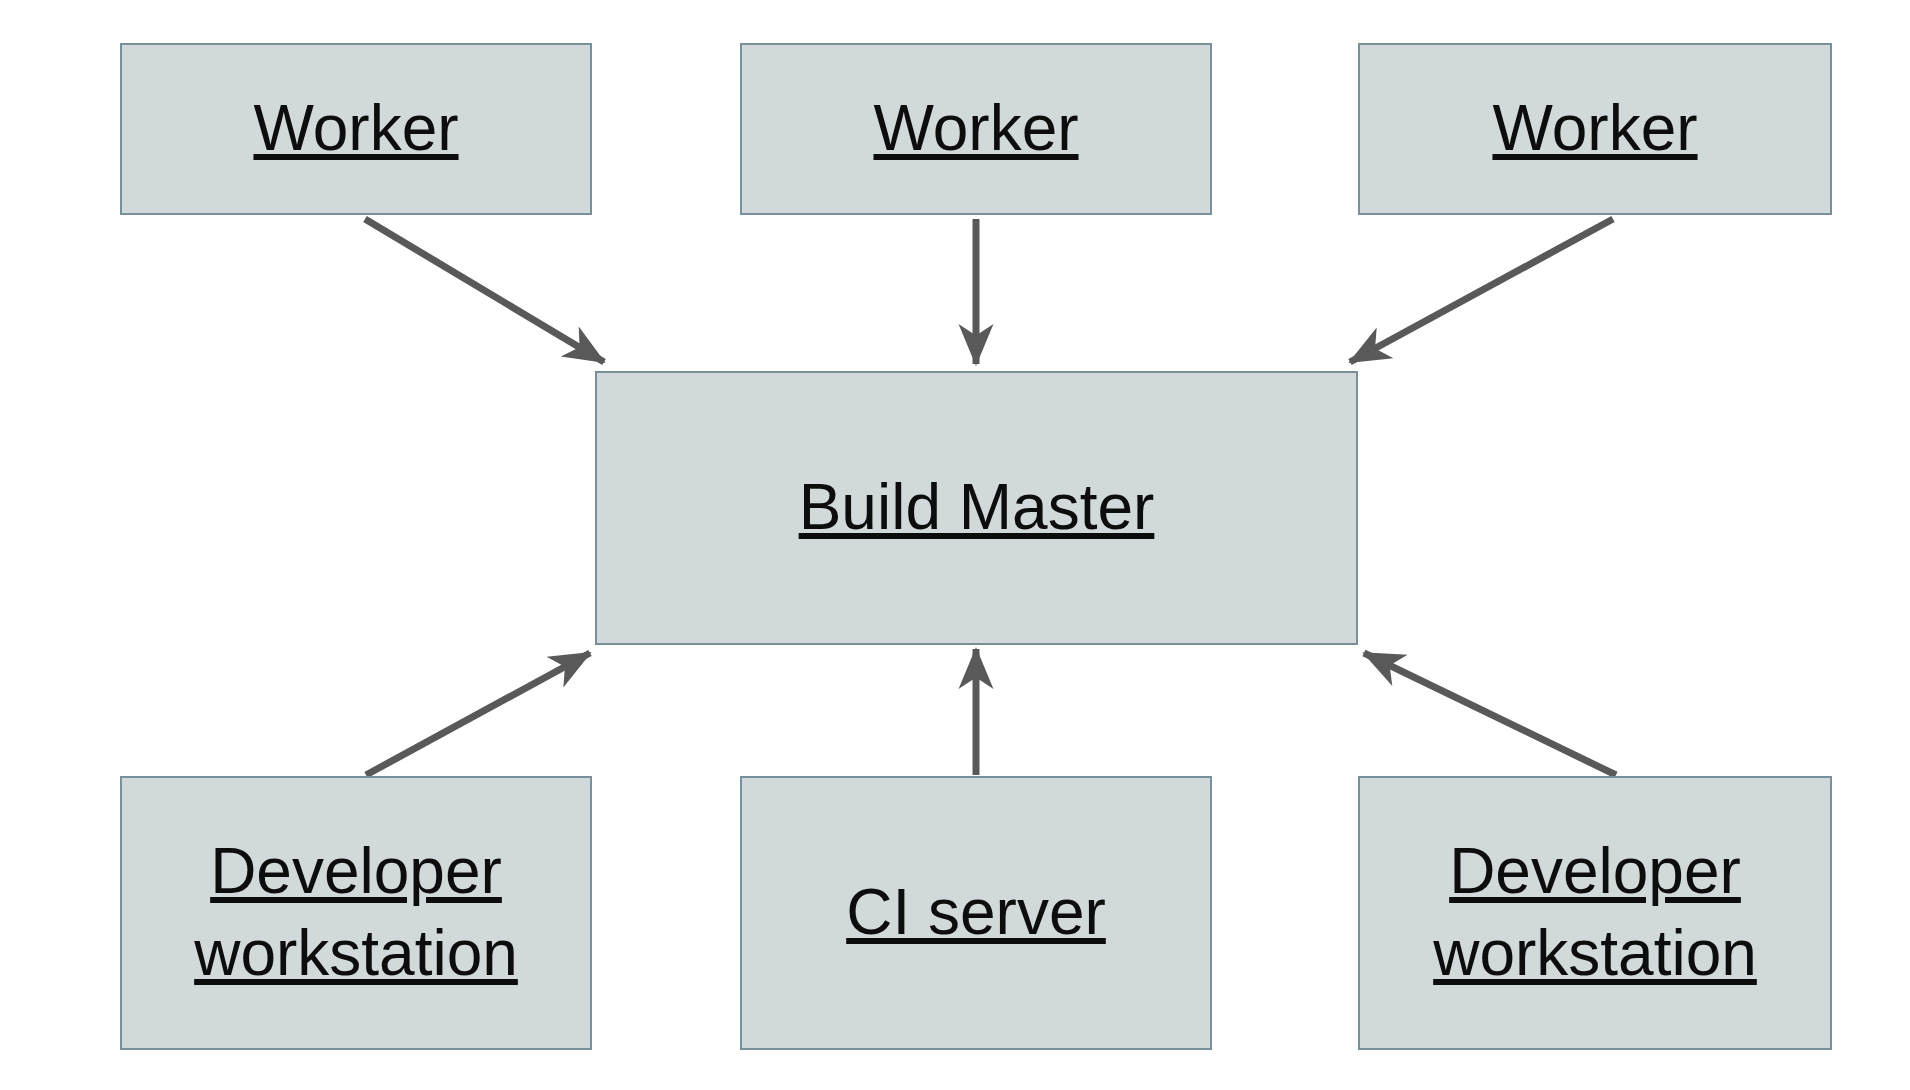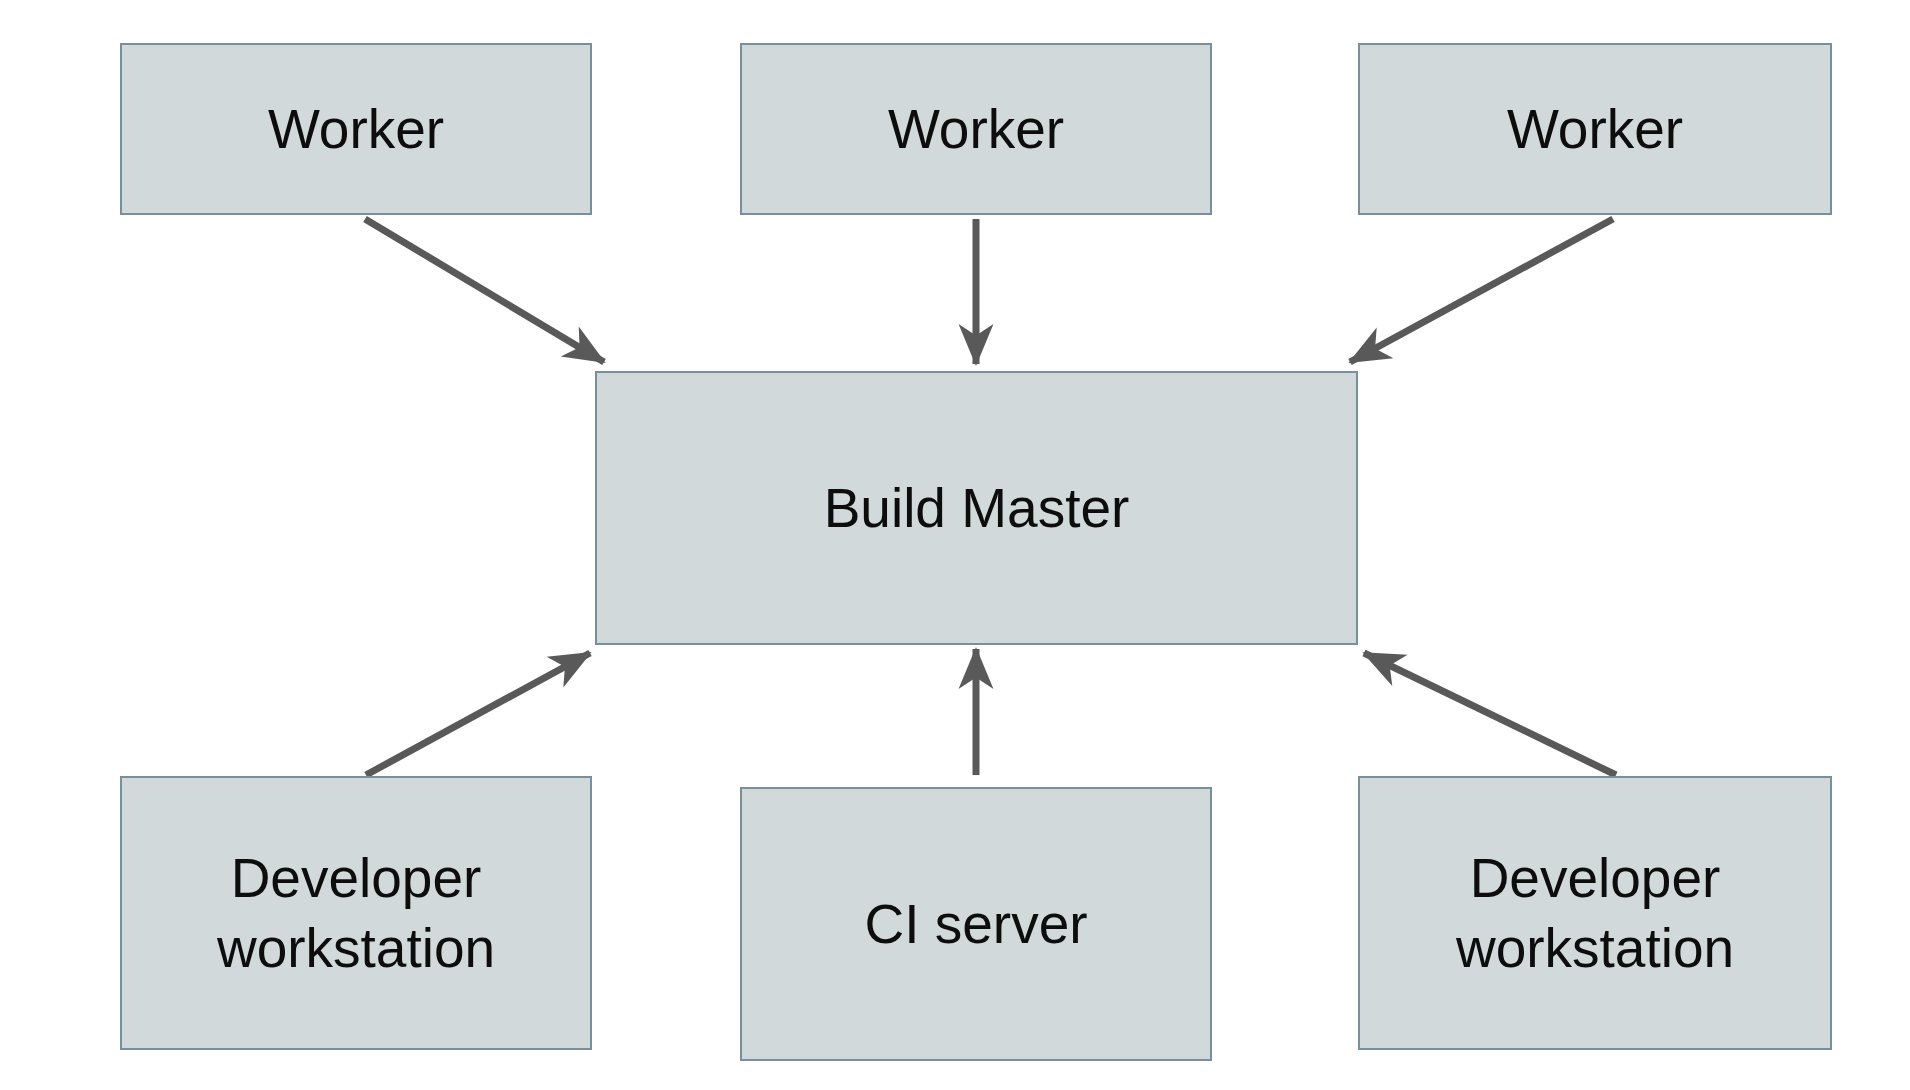--- a/index.html
+++ b/index.html
@@ -18,34 +18,35 @@
   .node {
     position: absolute;
     box-sizing: border-box;
     background: #d2d9db;
     border: 2px solid #78909c;
     display: flex;
     align-items: center;
     justify-content: center;
     text-align: center;
     color: #0d0d0d;
-    font-size: 55px;
+    font-size: 64px;
     line-height: 1.28;
     letter-spacing: 0px;
+    text-decoration: underline;
   }
   .node span { display: block; padding: 0 18px; }
   
   .worker-left    { left: 120px;  top: 43px;  width: 472px; height: 172px; }
   .worker-center  { left: 740px;  top: 43px;  width: 472px; height: 172px; }
   .worker-right   { left: 1358px; top: 43px;  width: 474px; height: 172px; }
   
   .build-master   { left: 595px;  top: 371px; width: 763px; height: 274px; }
   
   .dev-left       { left: 120px;  top: 776px; width: 472px; height: 274px; }
-  .ci-server      { left: 740px;  top: 776px; width: 472px; height: 274px; margin-top: 11px; }
+  .ci-server      { left: 740px;  top: 776px; width: 472px; height: 274px; }
   .dev-right      { left: 1358px; top: 776px; width: 474px; height: 274px; }
 
   svg.edges {
     position: absolute;
     left: 0; top: 0;
     width: 1910px;
     height: 1090px;
     pointer-events: none;
   }
   svg.edges line {

